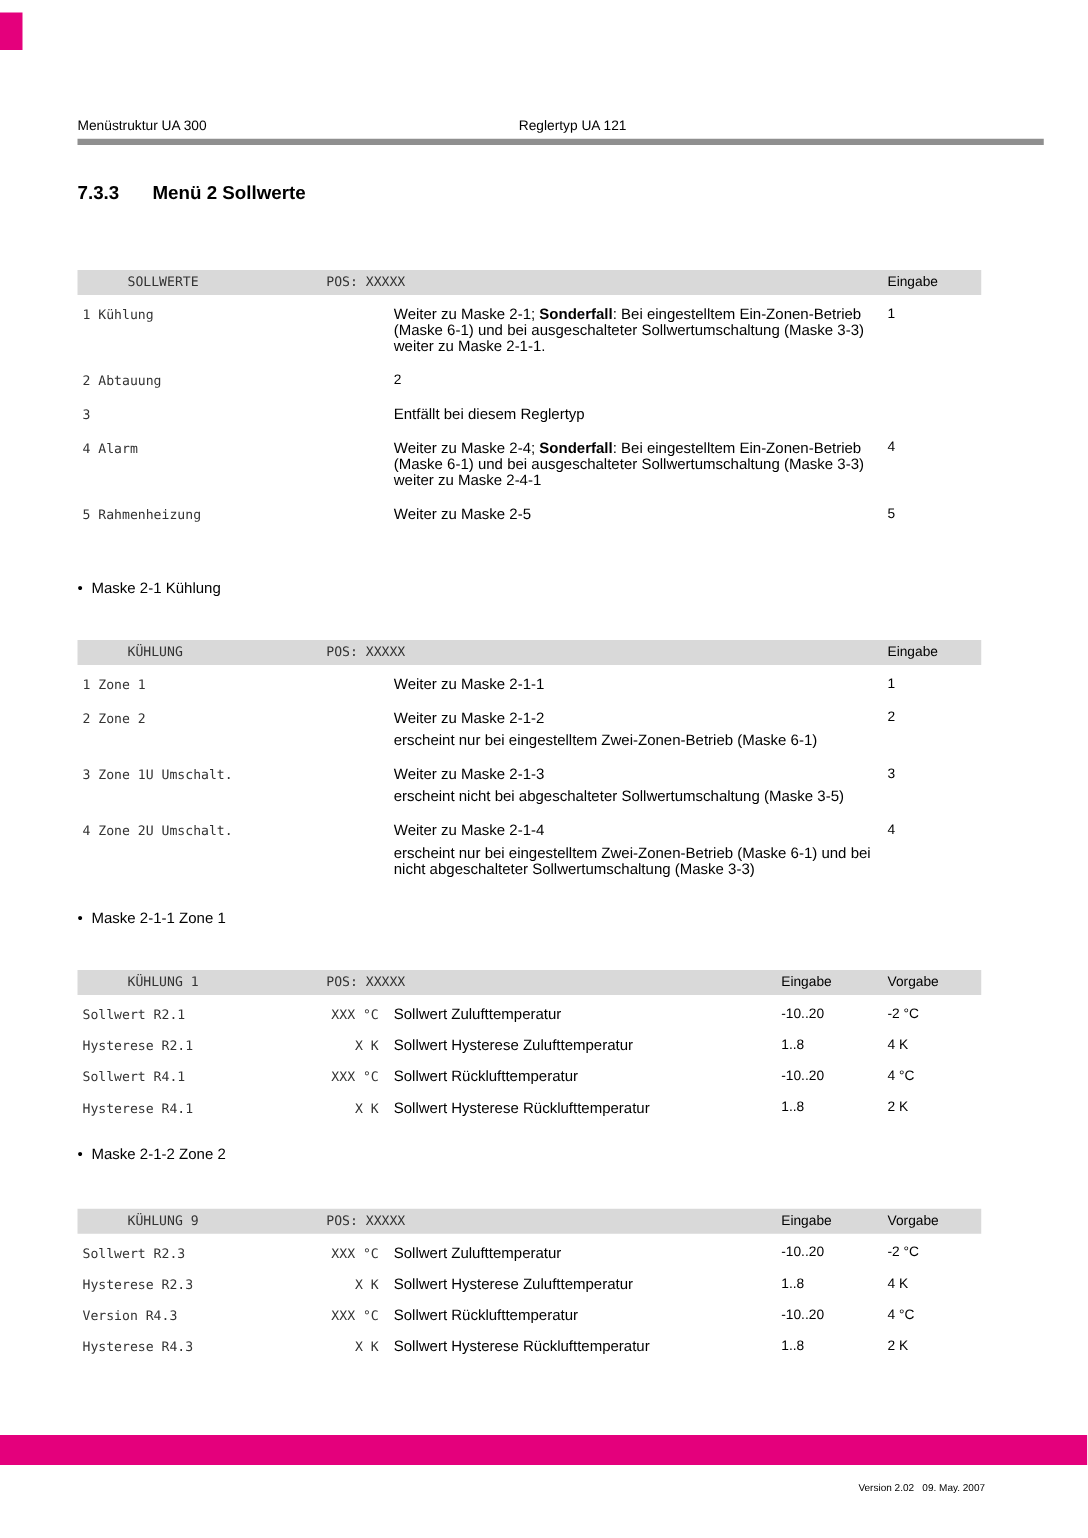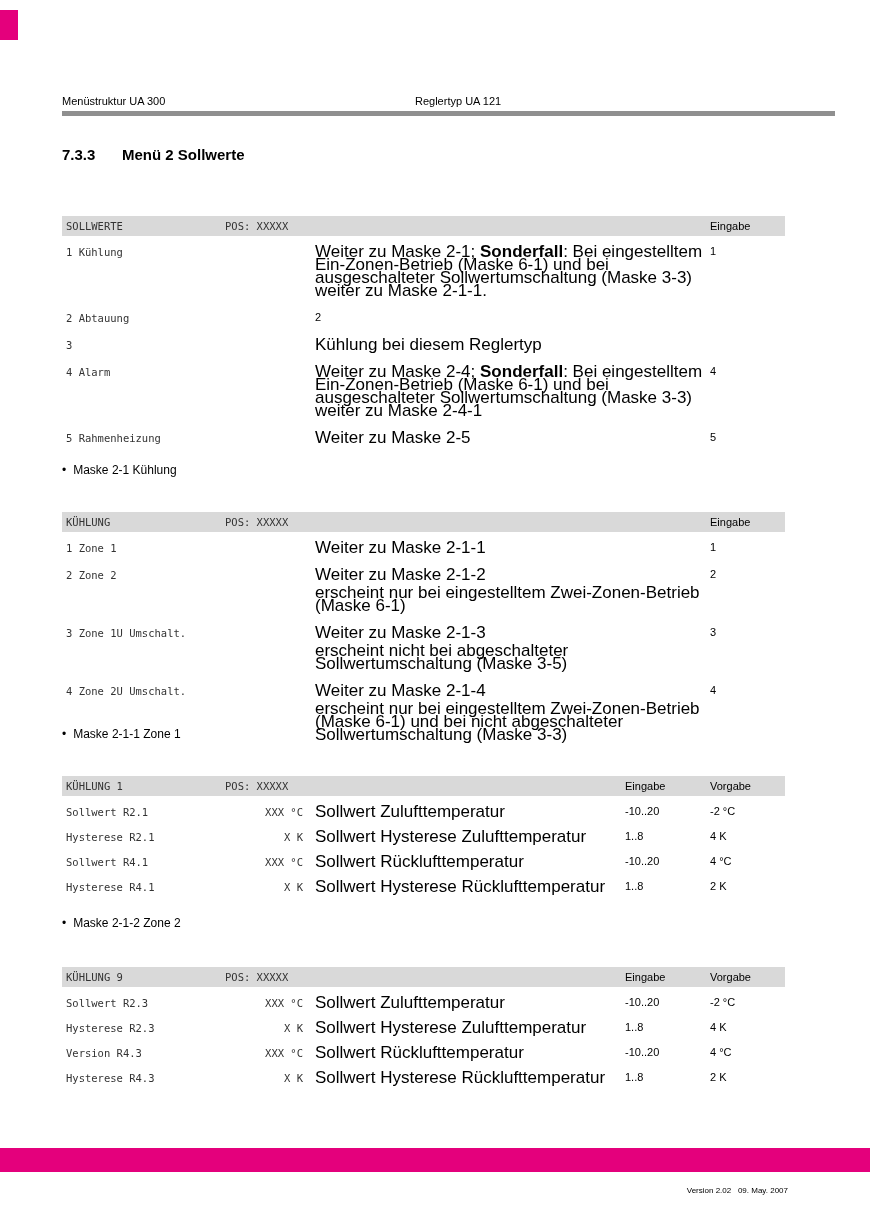--- a/index.html
+++ b/index.html
@@ -43,40 +43,40 @@
   .mono {
     font-family: "DejaVu Sans Mono", monospace;
     font-size: 10.5px;
     color: #333;
   }
   .thead {
     display: flex; align-items: center;
     height: 20px;
     background: var(--table_header_bg, #D9D9D9);
   }
-  .thead .t-title { width: 163px; padding-left: 4px; }
+  .thead .t-title { width: 163px; padding-left: 4px; margin-left: 36px; }
   .thead .t-pos { flex: 1; }
   .thead .t-eingabe, .thead .t-vorgabe {
     font-family: "Liberation Sans", sans-serif;
     font-size: 11px; color: #000;
   }
   .thead .t-eingabe { width: 75px; }
   .thead.wide .t-eingabe { width: 85px; }
   .thead .t-vorgabe { width: 75px; }
 
   .tbody { padding-top: 9px; }
 
   .menu-row {
     display: grid;
     grid-template-columns: 253px 395px 75px;
     align-items: start;
   }
   .menu-row + .menu-row { margin-top: 14px; }
   .menu-row .label { padding-left: 4px; padding-top: 1px; }
-  .desc { font-size: 17px; line-height: 13px; color: #000; }
+  .desc { font-size: 12px; line-height: 13px; color: #000; }
   .eingabe, .vorgabe { font-size: 11px; line-height: 13px; color: #000; }
   .note { display: block; margin-top: 5px; }
   .note:empty { display: none; }
 
   .param-row {
     display: grid;
     grid-template-columns: 150px 91px 322px 85px 75px;
     align-items: start;
   }
   .param-row + .param-row { margin-top: 12px; }
@@ -135,21 +135,21 @@
         <span class="mono label">1 Kühlung</span>
         <span class="desc"><span>Weiter zu Maske 2-1; </span><b>Sonderfall</b><span>: Bei eingestelltem Ein-Zonen-Betrieb (Maske 6-1) und bei ausgeschalteter Sollwertumschaltung (Maske 3-3) weiter zu Maske 2-1-1.</span></span>
         <span class="eingabe">1</span>
       </div>
       <div class="menu-row">
         <span class="mono label">2 Abtauung</span>
         <span class="eingabe">2</span>
       </div>
       <div class="menu-row">
         <span class="mono label">3</span>
-        <span class="desc"><span>Kühlung bei diesem Reglertyp</span><b></b><span></span></span>
+        <span class="desc"><span>Entfällt bei diesem Reglertyp</span><b></b><span></span></span>
         <span class="eingabe"></span>
       </div>
       <div class="menu-row">
         <span class="mono label">4 Alarm</span>
         <span class="desc"><span>Weiter zu Maske 2-4; </span><b>Sonderfall</b><span>: Bei eingestelltem Ein-Zonen-Betrieb (Maske 6-1) und bei ausgeschalteter Sollwertumschaltung (Maske 3-3) weiter zu Maske 2-4-1</span></span>
         <span class="eingabe">4</span>
       </div>
       <div class="menu-row">
         <span class="mono label">5 Rahmenheizung</span>
         <span class="desc"><span>Weiter zu Maske 2-5</span><b></b><span></span></span>

